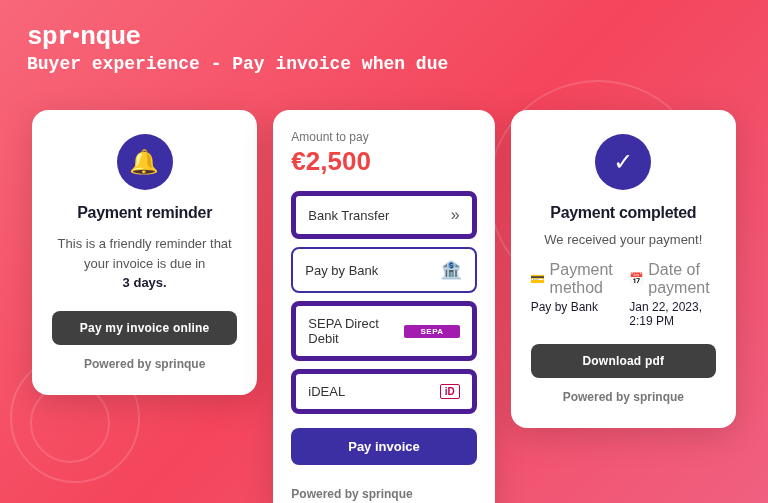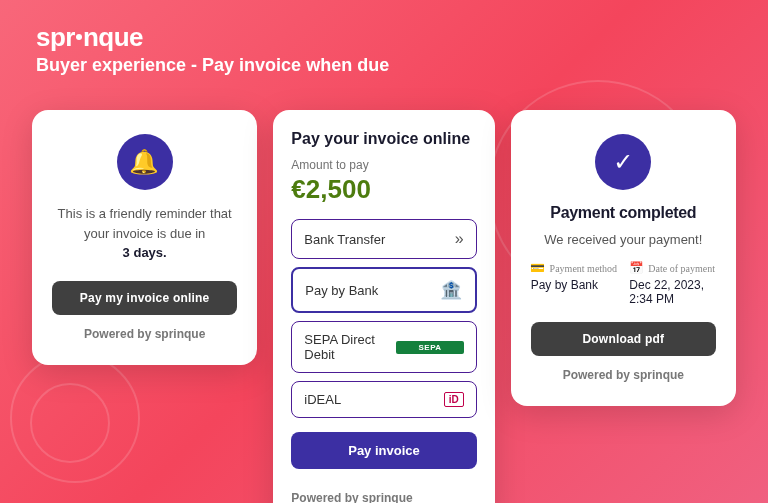--- a/index.html
+++ b/index.html
@@ -36,21 +36,22 @@
       left: 30px; bottom: 40px;
     }
     .bg-deco-5 {
       width: 130px; height: 130px;
       left: 10px; bottom: 20px;
     }
 
     .header {
       position: absolute;
       top: 22px;
-      left: 36px;
+      left: 27px;
+      font-family: Liberation Mono, monospace;
     }
     .logo {
       font-size: 26px;
       font-weight: 700;
       color: white;
       letter-spacing: -0.5px;
     }
     .logo-dot {
       display: inline-block;
       width: 6px;
@@ -155,25 +156,25 @@
       margin-bottom: 10px;
     }
     .amount-label {
       font-size: 12px;
       color: #737373;
       margin-bottom: 2px;
     }
     .amount-value {
       font-size: 26px;
       font-weight: 700;
-      color: #4d7c0f;
+      color: #ef4444;
       margin-bottom: 14px;
     }
     .payment-option {
-      border: 1px solid #4c1d95;
+      border: 5px solid #4c1d95;
       border-radius: 8px;
       padding: 10px 12px;
       display: flex;
       align-items: center;
       justify-content: space-between;
       margin-bottom: 8px;
       cursor: pointer;
     }
     .payment-option.selected {
       border: 2px solid #3c2fa3;
@@ -183,25 +184,25 @@
       color: #333;
     }
     .payment-option-icon {
       font-size: 16px;
       color: #555;
     }
     .bank-icon {
       font-size: 18px;
     }
     .sepa-badge {
-      background: #15803d;
+      background: #a21caf;
       color: white;
       font-size: 8px;
       font-weight: 700;
-      padding: 2px 22px;
+      padding: 2px 16px;
       border-radius: 2px;
       letter-spacing: 0.5px;
     }
     .ideal-logo {
       font-size: 10px;
       font-weight: 700;
       color: #c0004a;
       border: 1px solid #c0004a;
       padding: 1px 4px;
       border-radius: 2px;
@@ -263,23 +264,22 @@
       display: flex;
       align-items: center;
       gap: 4px;
       margin-bottom: 3px;
     }
     .detail-icon {
       font-size: 12px;
       color: #666;
     }
     .detail-label {
-      font-size: 10px;
+      font-size: 16px;
       color: #888;
-      font-family: Liberation Serif, serif;
     }
     .detail-value {
       font-size: 12px;
       color: #1a1a2e;
       font-weight: 500;
     }
   </style>
 </head>
 <body>
 
@@ -295,32 +295,32 @@
   </div>
   <div class="subtitle">Buyer experience - Pay invoice when due</div>
 </div>
 
 <div class="cards-container">
 
   <div class="card card-reminder">
     <div class="bell-icon-container">
       <span class="bell-icon">🔔</span>
     </div>
+    <h2>Payment  reminder</h2>
     <p>
       <span>This is a friendly reminder that your invoice is due in</span><br>
       <strong>3 days.</strong>
     </p>
     <button class="btn-primary">Pay my invoice online</button>
     <div class="powered-by">
       <span>Powered by </span><span>sprinque</span>
     </div>
   </div>
 
   <div class="card card-invoice">
-    <h2>Pay your invoice online</h2>
     <div class="amount-label">Amount to pay</div>
     <div class="amount-value">€2,500</div>
 
     
     <div class="payment-option">
       <span class="payment-option-label">Bank Transfer</span>
       <span class="payment-option-icon">»</span>
     </div>
 
     
@@ -361,21 +361,21 @@
           <span class="detail-icon">💳</span>
           <span class="detail-label">Payment method</span>
         </div>
         <div class="detail-value">Pay by Bank</div>
       </div>
       <div class="payment-detail-item">
         <div class="detail-label-row">
           <span class="detail-icon">📅</span>
           <span class="detail-label">Date of payment</span>
         </div>
-        <div class="detail-value">Dec 22, 2023, 2:34 PM</div>
+        <div class="detail-value">Jan 22, 2023, 2:19 PM</div>
       </div>
     </div>
 
     <button class="btn-primary">Download pdf</button>
 
     <div class="powered-by">
       <span>Powered by </span><span>sprinque</span>
     </div>
   </div>
 

